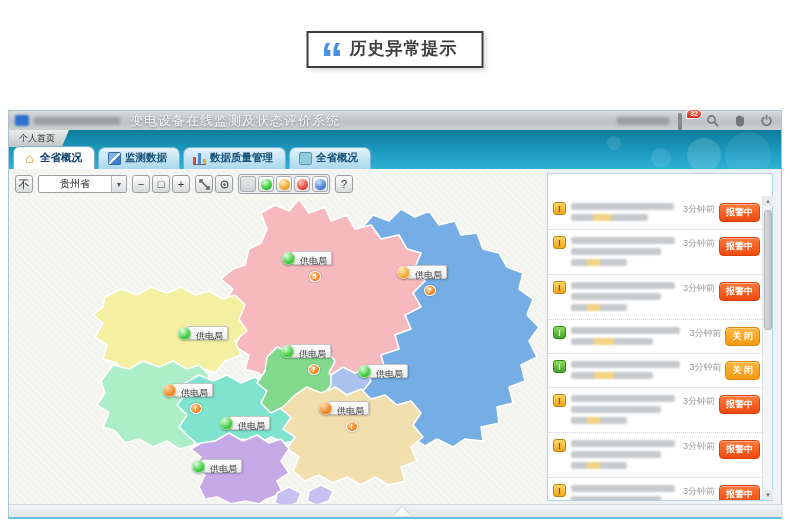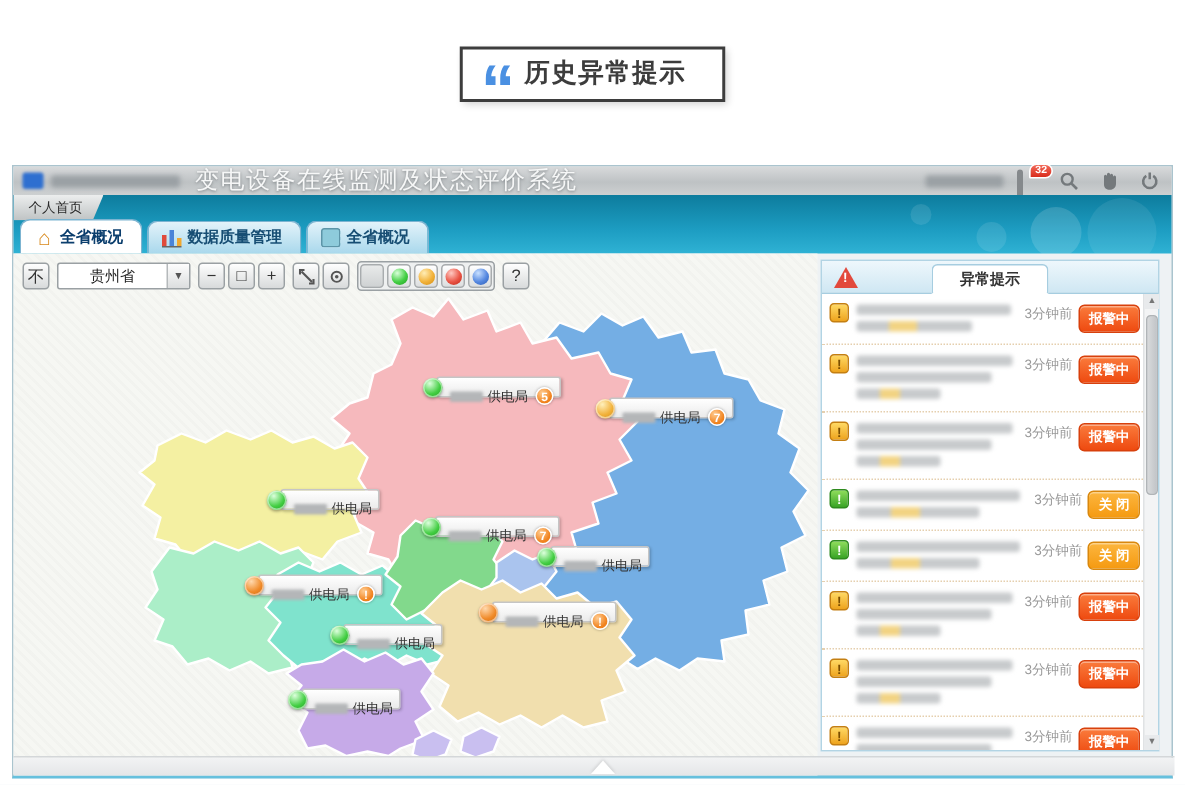--- a/index.html
+++ b/index.html
@@ -19,21 +19,21 @@
   .app-window { position:absolute; left:8px; top:110px; width:774px; height:409px;
     border:1px solid #aac4ce; border-bottom:3px solid #66c0dd; background:#eef2f4; }
 
   
   .titlebar { height:19px; background:linear-gradient(#d8dadb,#bec2c4 55%,#cdd0d1);
     display:flex; align-items:center; padding:0 6px; position:relative; }
   .app-logo { width:14px; height:11px; background:#2e6fd0; border-radius:2px;
     filter:blur(1.2px); margin-right:5px; }
   .blur-blob { background:#9aa0a4; border-radius:2px; filter:blur(1.6px); }
   .company-blob { width:86px; height:8px; margin-right:10px; }
-  .app-title { font-size:16px; color:#f6f7f7; text-shadow:0 1px 2px #7e8487; letter-spacing:1px; }
+  .app-title { font-size:13px; color:#f6f7f7; text-shadow:0 1px 2px #7e8487; letter-spacing:1px; }
   .titlebar-right { margin-left:auto; display:flex; align-items:center; gap:9px; }
   .help-blob { width:52px; height:8px; }
   .icon-msg { position:relative; width:16px; height:12px; }
   .icon-msg .scr { width:14px; height:9px; border:2px solid #85898c; border-radius:2px; background:#dfe1e2; }
   .icon-msg .base { width:10px; height:2px; background:#85898c; margin:1px auto 0; }
   .msg-badge { position:absolute; top:-6px; right:-8px; background:linear-gradient(#f26a5a,#d92c1c);
     color:#fff; font-size:7px; font-weight:bold; padding:0 3px; border-radius:5px 5px 5px 1px;
     border:1px solid #fff; line-height:8px; }
   .tb-icon { display:flex; align-items:center; justify-content:center; width:18px; height:15px; }
   .tb-icon svg { display:block; }
@@ -105,21 +105,21 @@
 
   
   .map-label { position:absolute; display:flex; align-items:center; z-index:5; cursor:pointer; }
   .st-ball { width:13px; height:13px; border-radius:50%; z-index:2; margin-right:-4px;
     box-shadow:0 1px 2px rgba(0,0,0,.35), inset 0 0 0 1px rgba(255,255,255,.5); }
   .st-green { background:radial-gradient(circle at 35% 28%,#dcffdc,#43ce43 55%,#1a9a1a); }
   .st-yellow { background:radial-gradient(circle at 35% 28%,#fff0bc,#f1b13a 55%,#cf8a12); }
   .st-orange { background:radial-gradient(circle at 35% 28%,#ffd9ae,#f08a28 55%,#c8650c); }
   .pill { display:flex; align-items:center; gap:3px; height:14px;
     background:linear-gradient(#ffffff,#ebebeb); border:1px solid #c5c5c5; border-radius:2px;
-    box-shadow:1px 1px 2px rgba(0,0,0,.22); padding:12px 4px 0 8px; font-size:9px; color:#333; white-space:nowrap; }
+    box-shadow:1px 1px 2px rgba(0,0,0,.22); padding:0 4px 0 8px; font-size:9px; color:#333; white-space:nowrap;flex-direction:column; }
   .pill .blur-chip { width:22px; height:7px; background:#b4b6b8; filter:blur(1.2px); border-radius:1px; }
   .map-badge { width:12px; height:12px; border-radius:50%; display:flex; align-items:center; justify-content:center;
     background:radial-gradient(circle at 35% 30%,#ffcc92,#f0821d 65%); color:#fff; font-size:8px; font-weight:bold;
     border:1px solid #fff; box-shadow:0 0 2px rgba(0,0,0,.35); margin-left:2px; }
 
   .collapse-bar { position:absolute; left:0; right:-238px; bottom:0; height:13px;
     background:linear-gradient(#f2f3f4,#e4e6e8); border-top:1px solid #d4d7d9; z-index:4; }
   .collapse-tri { position:absolute; left:385px; bottom:1px; width:0; height:0;
     border-left:8px solid transparent; border-right:8px solid transparent; border-bottom:9px solid #fff;
     filter:drop-shadow(0 -1px 1px rgba(0,0,0,.12)); cursor:pointer; }
@@ -208,20 +208,24 @@
         <span class="bokeh bk2"></span>
       <span class="bokeh bk3"></span>
         <span class="bokeh bk4"></span>
       <div class="personal-tab">个人首页</div>
       <div class="tabs" id="tabs">
           <div class="tab active">
             <span class="tab-ic ic-home-icon">⌂</span>
             <span>全省概况</span>
           </div>
           <div class="tab">
+            <span class="tab-ic ic-data-icon"></span>
+            <span>监测数据</span>
+          </div>
+          <div class="tab">
             <span class="tab-ic ic-quality-icon"></span>
             <span>数据质量管理</span>
           </div>
           <div class="tab">
             <span class="tab-ic ic-overview-icon"></span>
             <span>全省概况</span>
           </div>
         </div>
     </div>
 
@@ -355,24 +359,20 @@
               </span>
             </div>
           </div>
 
         <div class="collapse-bar">
           <span class="collapse-tri"></span>
         </div>
       </div>
 
       <div class="alert-panel">
-        <div class="alert-header">
-          <span class="warn-tri"></span>
-          <span class="alert-tab">异常提示</span>
-        </div>
         <div class="alert-list" id="alertList">
             <div class="alert-row">
               <span class="a-icon warn">!</span>
               <div class="a-text">
                 <div class="a-line" style="width: 96%;"></div>
                 <div class="a-line hl" style="width: 72%;"></div>
               </div>
               <div class="a-meta">
                 <span class="a-time">3分钟前</span>
                 <span class="a-btn alarm">报警中</span>

